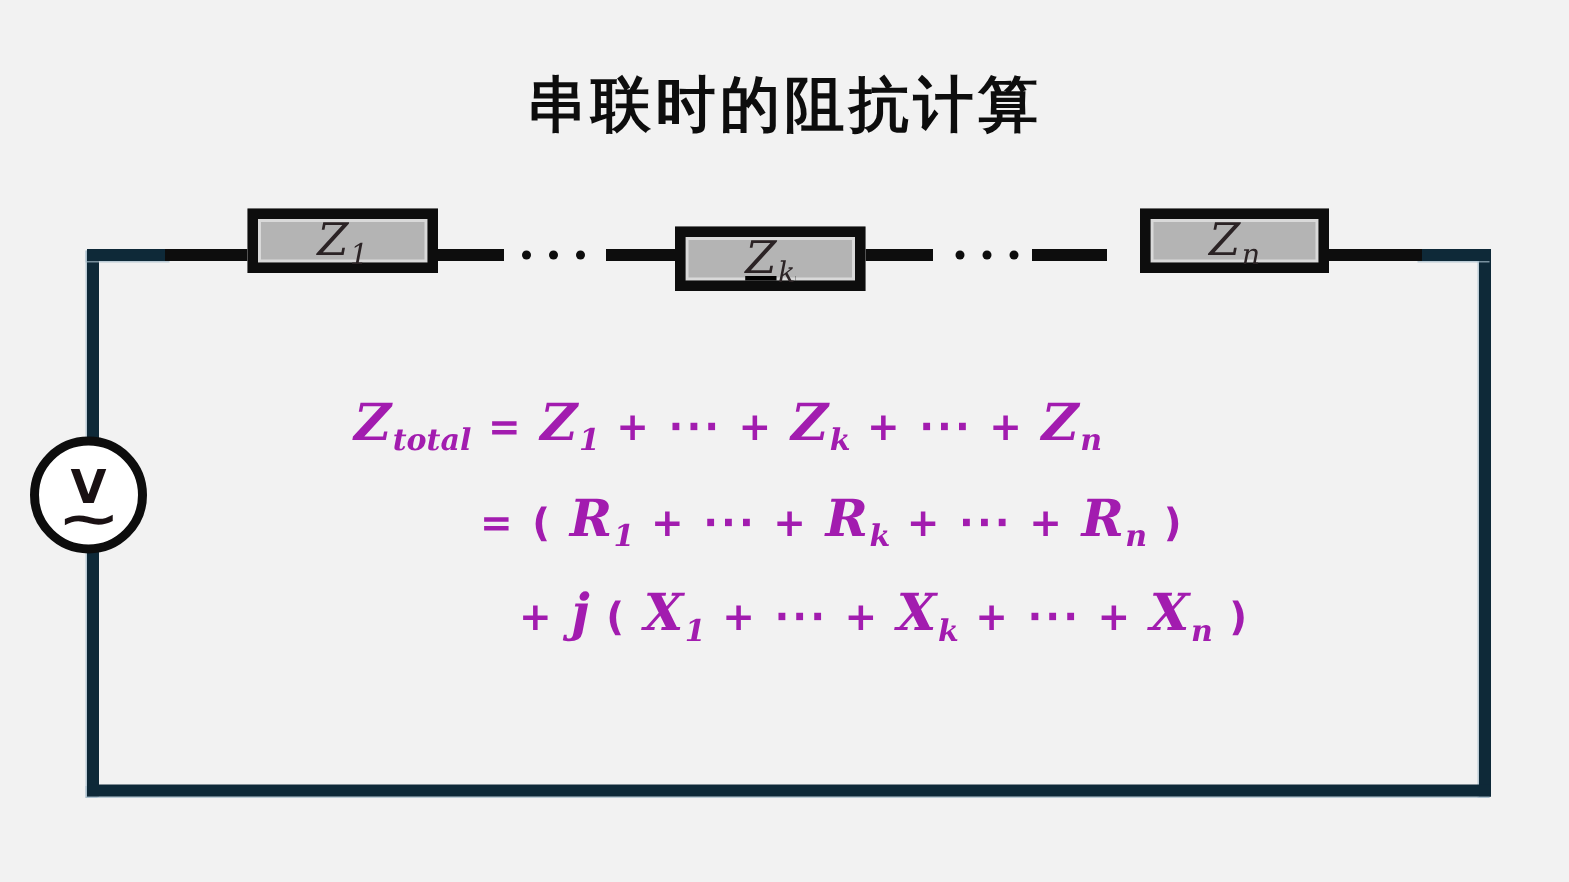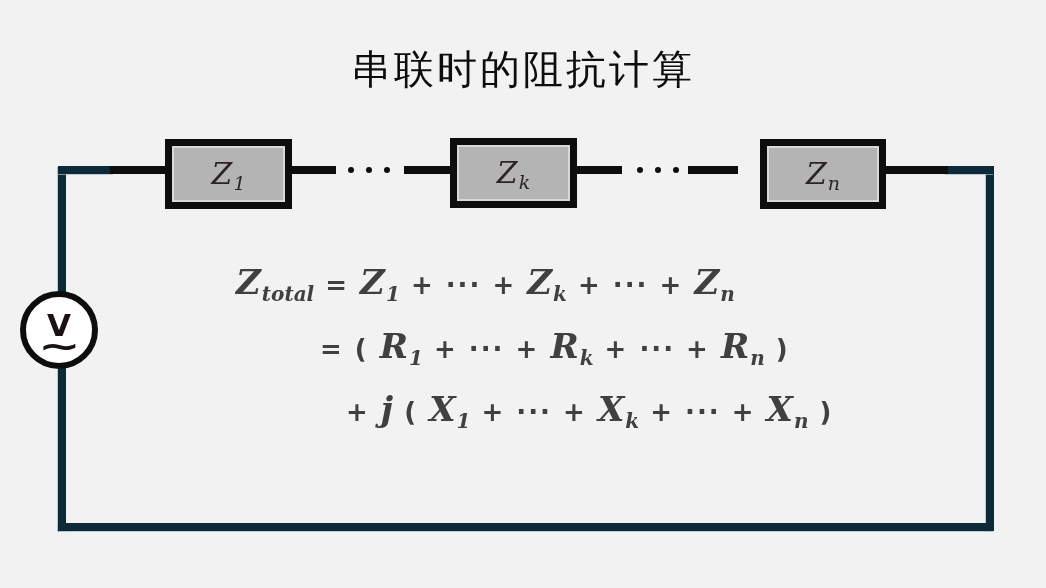--- a/index.html
+++ b/index.html
@@ -7,31 +7,31 @@
     position:relative;
     width:1046px;height:588px;
     background:#f2f2f2;
     overflow:hidden;
     font-family:"Liberation Sans",sans-serif;
   }
   
   .title{
     position:absolute;top:42px;left:0;width:100%;
     text-align:center;
-    font-size:40px;font-weight:normal;color:#0d0d0d;
+    font-size:40px;font-weight:bold;color:#0d0d0d;
     letter-spacing:3px;
     font-family:"Liberation Sans",sans-serif;
   }
   
   .wire{position:absolute;}
   .wire.teal{background:#0e2938;box-shadow:-1px 1px 0 rgba(165,188,202,.7);}
   .wire.black{background:#0d0d0d;}
   
   .zbox{
-    position:absolute;width:127px;height:70px;box-sizing:border-box;
+    position:absolute;width:127px;height:43px;box-sizing:border-box;
     border:7px solid #0d0d0d;background:#b4b4b4;
     box-shadow:inset 0 0 0 2px #d9d9d9;
     display:flex;align-items:center;justify-content:center;
   }
   .zlabel{
     font-family:"DejaVu Serif","Liberation Serif",serif;
     font-style:italic;font-size:30px;color:#2b2325;line-height:1;
   }
   .zlabel sub{font-size:19px;vertical-align:-6px;line-height:0;margin-left:1px;}
   
@@ -48,21 +48,21 @@
     font-family:"DejaVu Sans","Liberation Sans",sans-serif;
     font-weight:bold;font-size:31px;color:#1a1113;line-height:1;margin-top:3px;
   }
   .vwave{
     font-family:"DejaVu Sans","Liberation Sans",sans-serif;
     font-weight:bold;font-size:34px;color:#1a1113;line-height:14px;
     transform:scaleX(1.5);margin-top:-2px;
   }
   
   .fline{
-    position:absolute;white-space:pre;color:#404040;
+    position:absolute;white-space:pre;color:#a21caf;
     font-family:"DejaVu Serif","Liberation Serif",serif;font-weight:bold;
   }
   .fline .var{font-style:italic;font-size:34px;}
   .fline sub.vsub{font-style:italic;font-size:20px;vertical-align:-7px;line-height:0;margin-left:1px;}
   .fline .op{
     font-family:"DejaVu Sans","Liberation Sans",sans-serif;
     font-size:26px;font-weight:bold;letter-spacing:2px;
   }
   #fline-0{left:236px;top:262px;}
   #fline-1{left:320px;top:326px;}
@@ -97,21 +97,21 @@
       </div>
     <div class="dots" style="left:637px;">
         <i></i>
         <i></i>
         <i></i>
       </div>
 
     <div class="zbox" style="left:165px;top:139px;">
       <span class="zlabel"><span>Z</span><sub>1</sub></span>
     </div>
-    <div class="zbox" style="left:450px;top:138px;">
+    <div class="zbox" style="left:450px;top:151px;text-decoration:underline;">
       <span class="zlabel"><span>Z</span><sub>k</sub></span>
     </div>
     <div class="zbox" style="left:760px;top:139px;width:126px;">
       <span class="zlabel"><span>Z</span><sub>n</sub></span>
     </div>
 
     <div class="vsource">
       <span class="vletter">V</span>
       <span class="vwave">~</span>
     </div>

